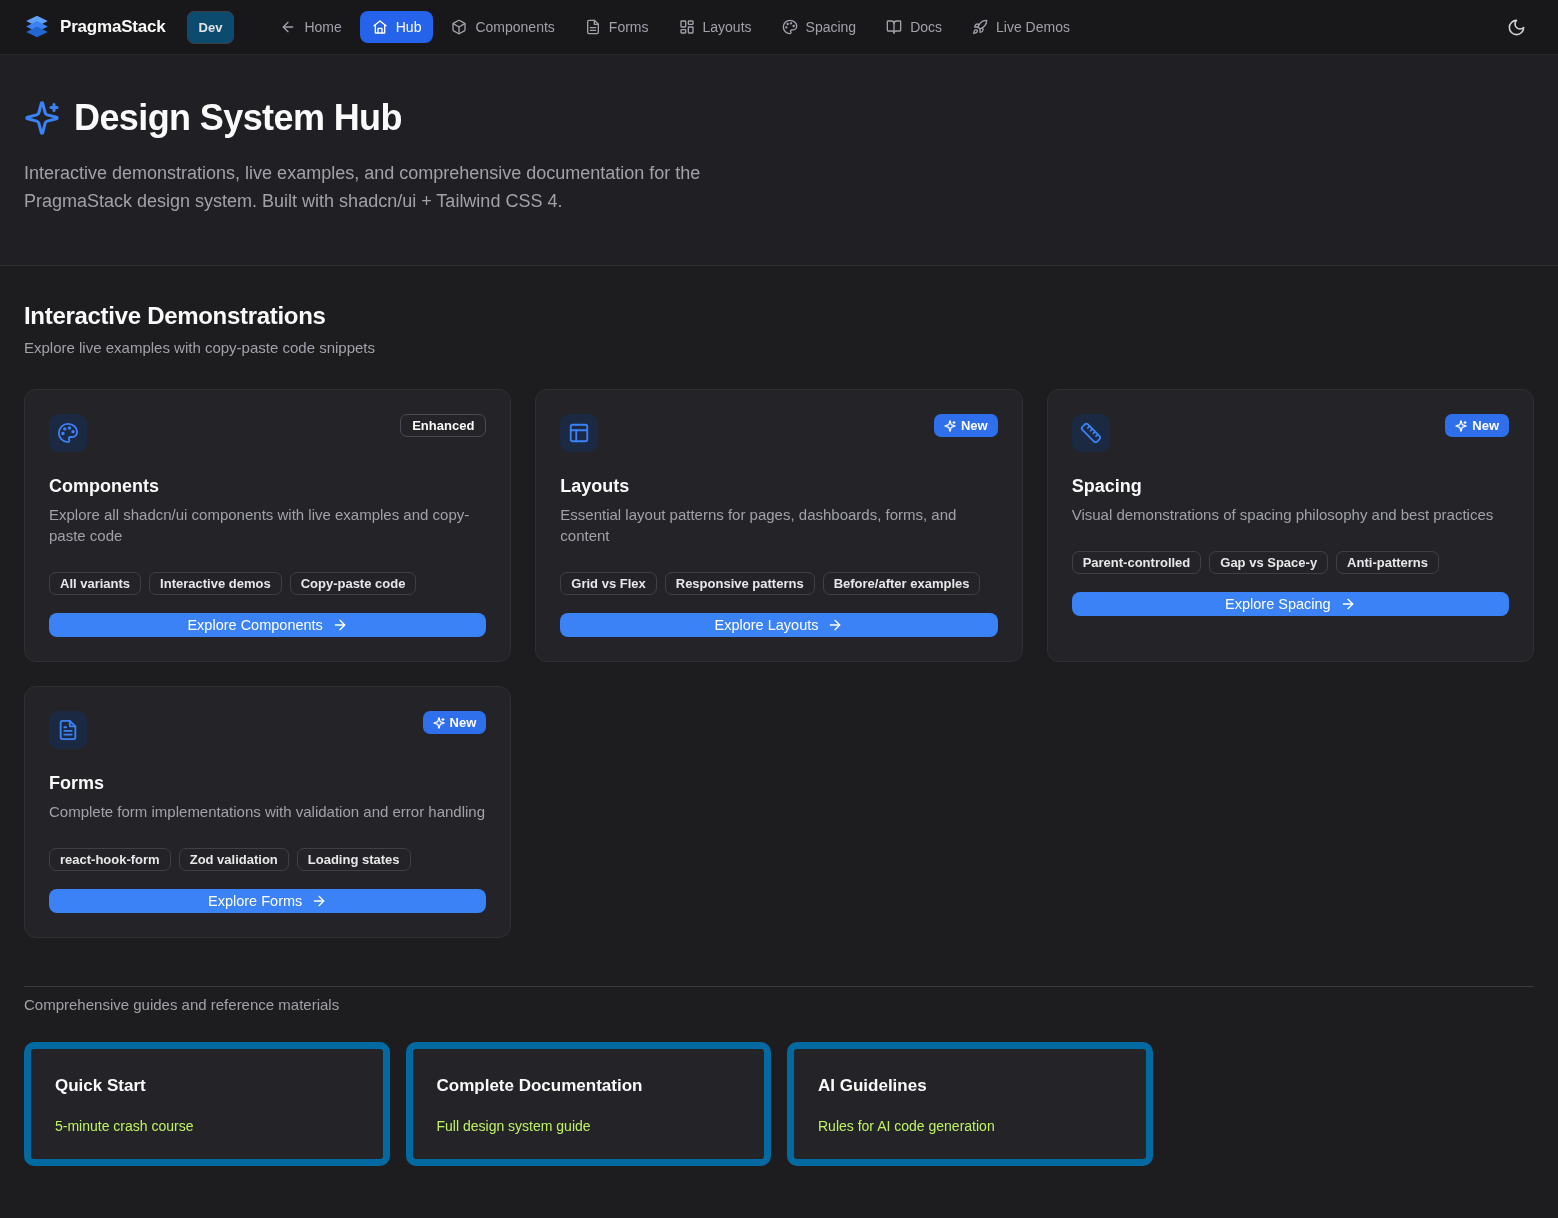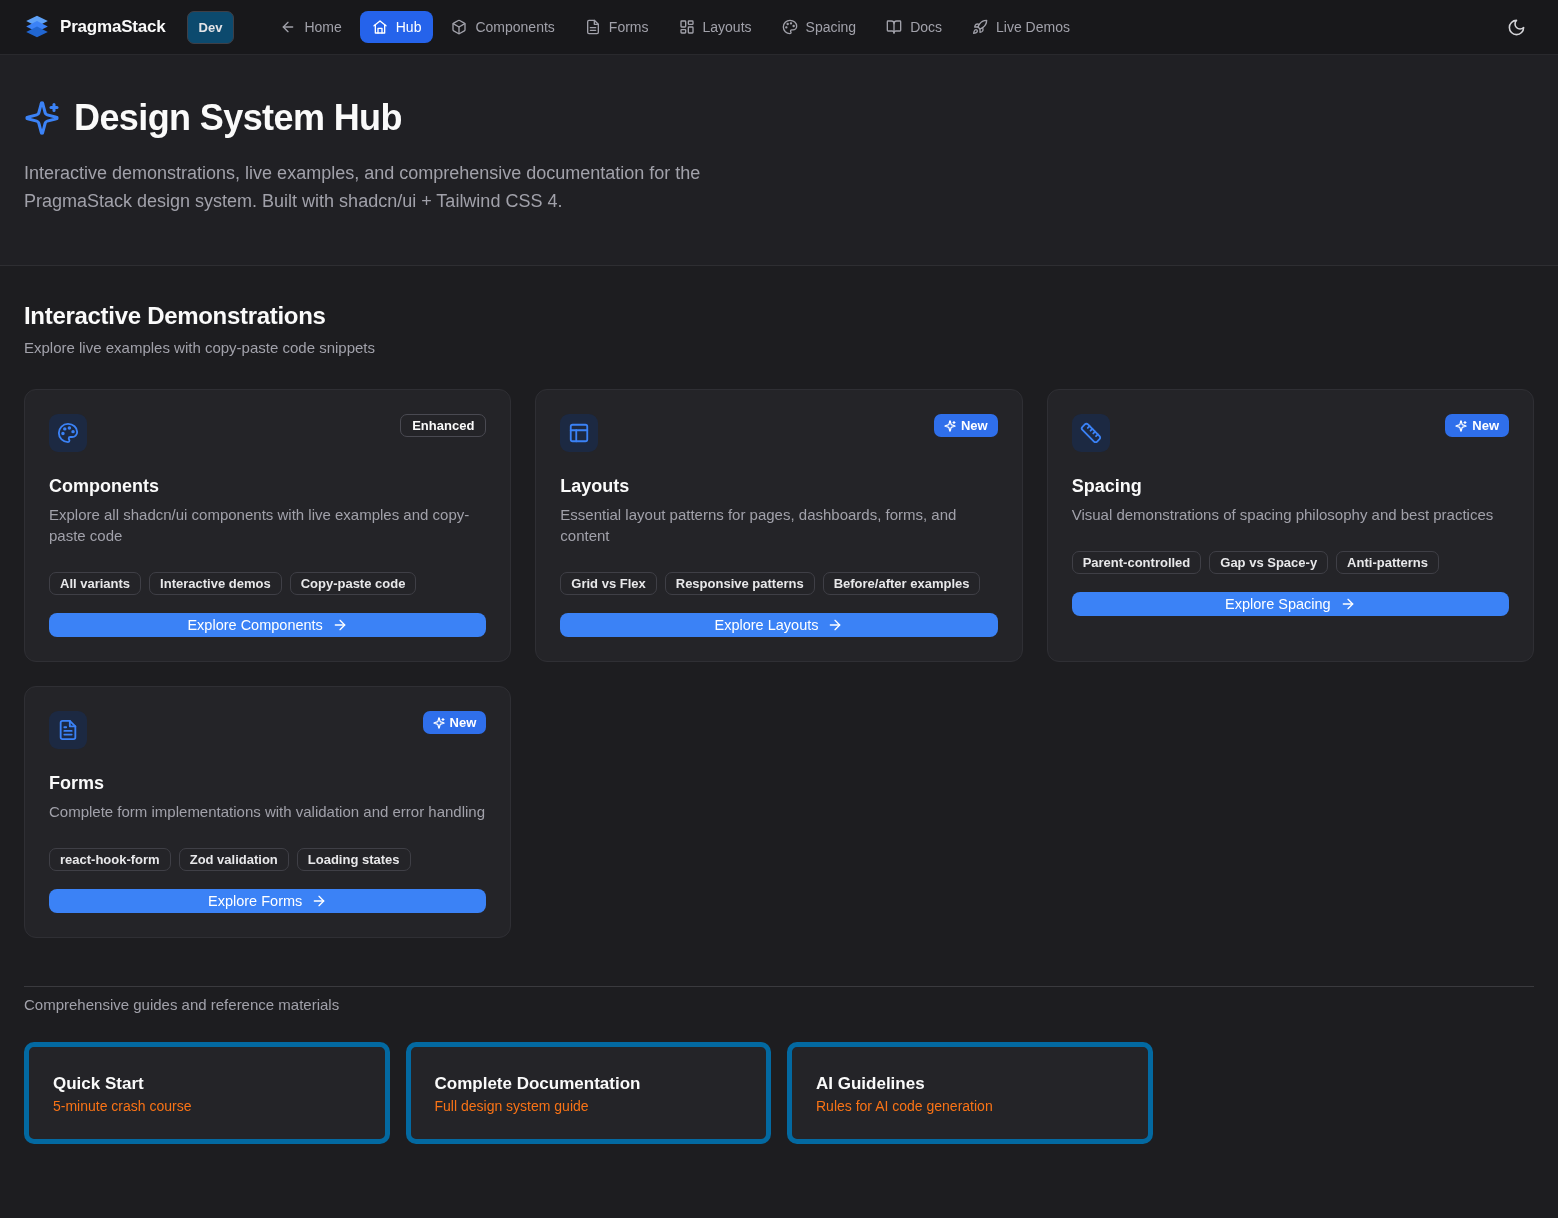--- a/index.html
+++ b/index.html
@@ -80,25 +80,25 @@
     margin-top:18px; width:100%; height:24px;
     background:#3b82f6; border:none; border-radius:8px;
     color:#fff; font-size:14.5px; font-weight:500; font-family:inherit;
     display:flex; align-items:center; justify-content:center; gap:9px; cursor:pointer;
   }
 
   .divider { border:none; border-top:1px solid #3a3a3e; margin:48px 0 0; }
 
   .docs-grid { margin-top:29px; display:grid; grid-template-columns:repeat(4,1fr); gap:16px; }
   .doc-card {
-    background:#242428; border:5px solid #0369a1; border-radius:10px;
+    background:#242428; border:7px solid #0369a1; border-radius:10px;
     padding:27px 24px 25px; cursor:pointer;
   }
   .doc-title { font-size:17px; font-weight:700; }
-  .doc-desc { margin-top:4px; font-size:14px; color:#f97316; }
+  .doc-desc { margin-top:22px; font-size:14px; color:#bef264; }
 </style>
 </head>
 <body>
 
 <header class="navbar">
   <div class="brand">
     <svg width="26" height="26" viewBox="0 0 24 24">
       <polygon points="12,1.5 22,6.5 12,11.5 2,6.5" fill="#5ea1f7"></polygon>
       <polygon points="12,6.5 22,11.5 12,16.5 2,11.5" fill="#3b82f6"></polygon>
       <polygon points="12,11.5 22,16.5 12,21.5 2,16.5" fill="#2166d1"></polygon>

